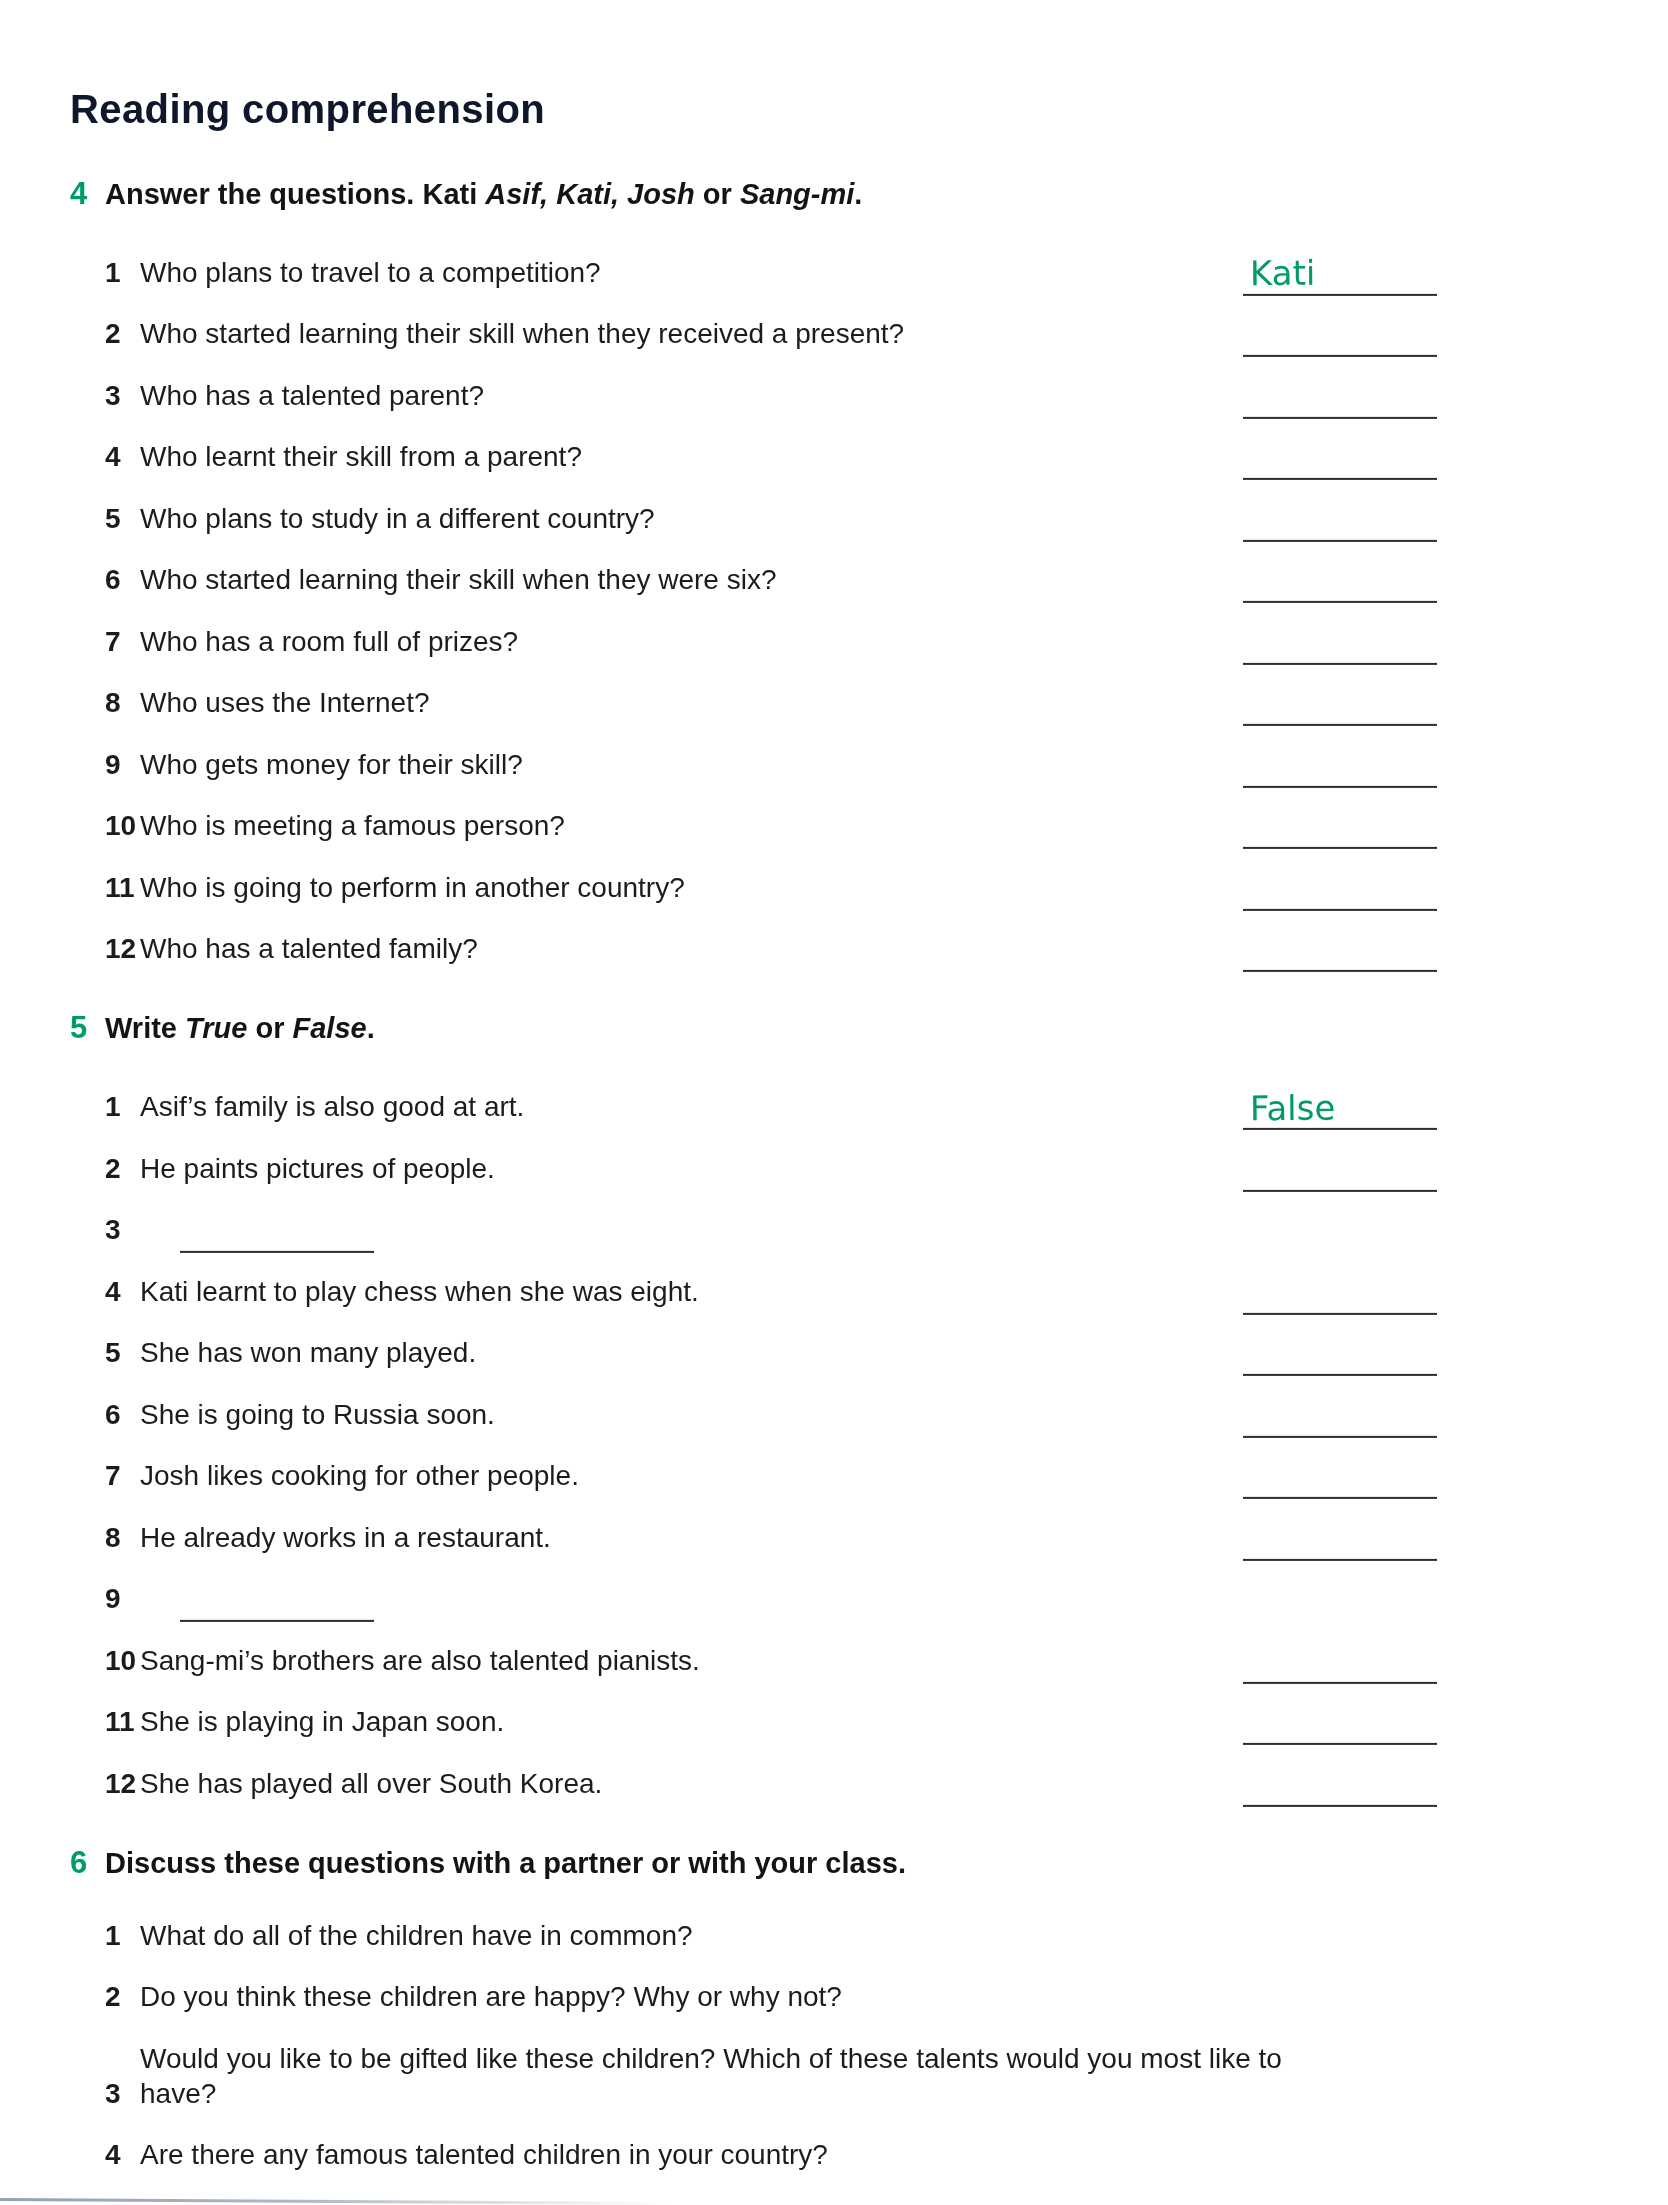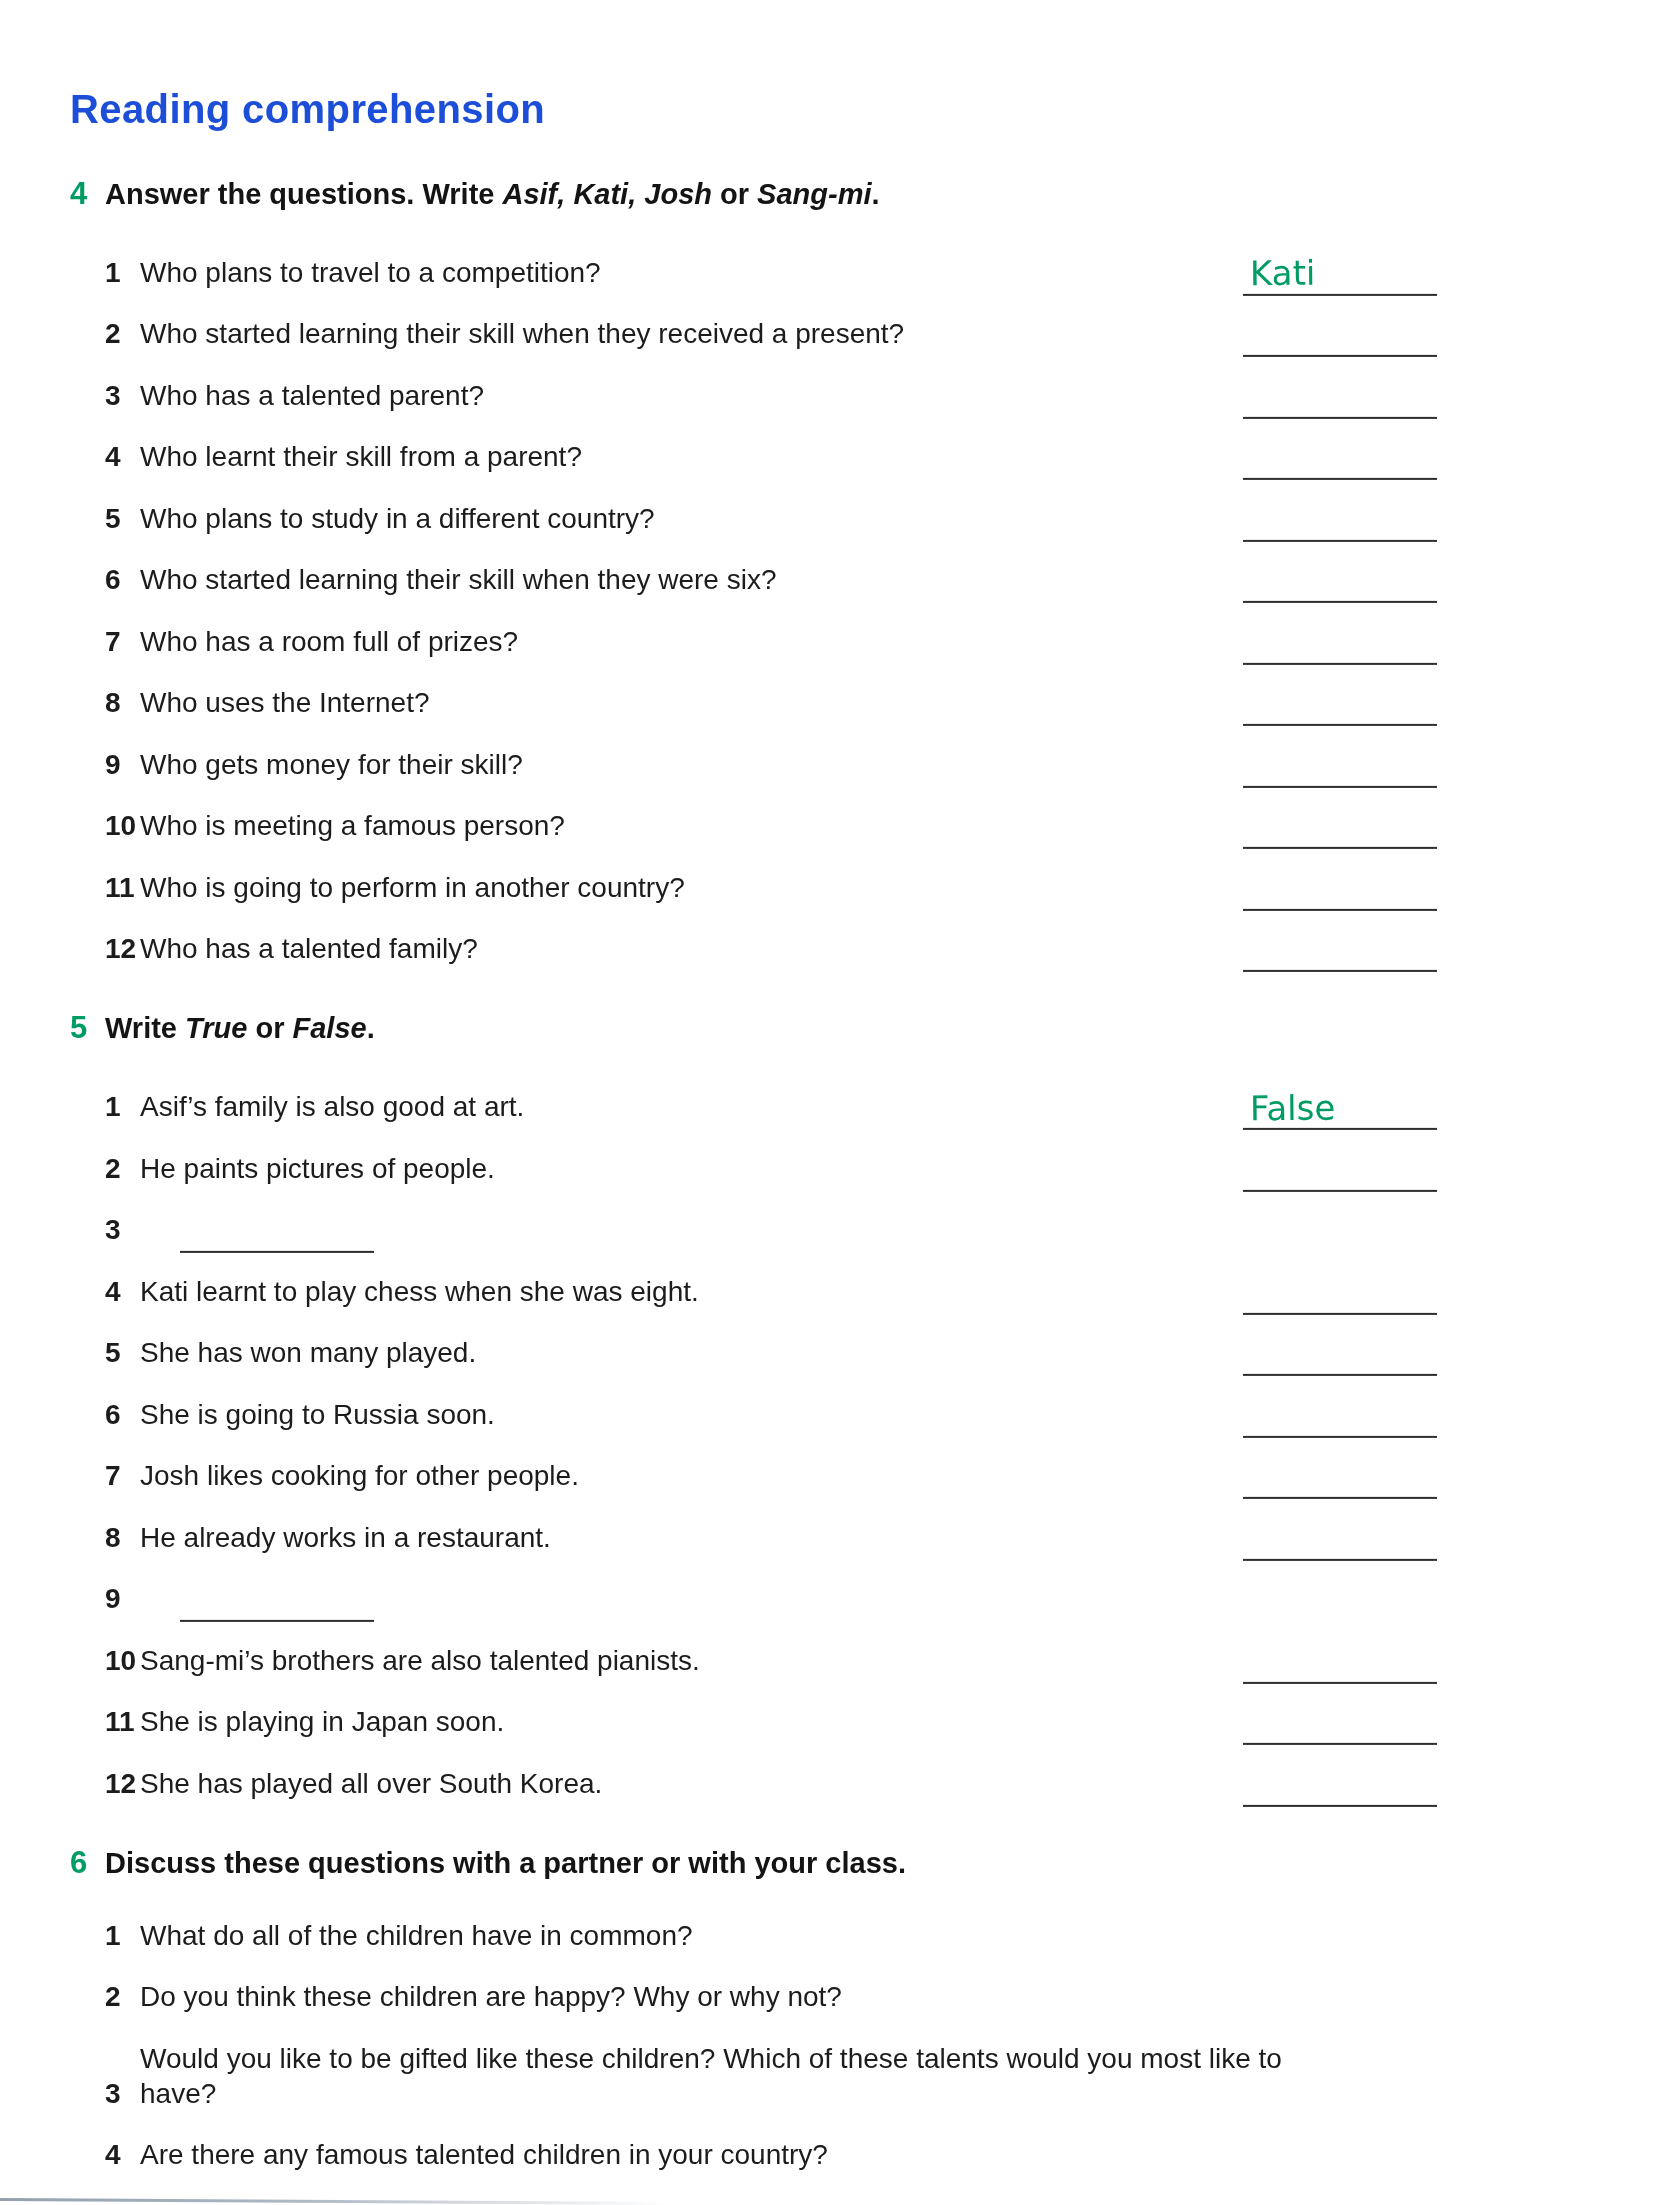--- a/index.html
+++ b/index.html
@@ -8,21 +8,21 @@
     background: #ffffff;
     position: relative;
     font-family: "Liberation Sans", sans-serif;
     color: #1c1c1c;
     overflow: hidden;
   }
   .page { padding: 87px 232px 0 70px; }
 
   .section-title {
     font-size: 40px; font-weight: 700;
-    color: #1d4ed8;
+    color: #0f172a;
     letter-spacing: 0.4px;
     margin: 0 0 7.4px 0;
   }
 
   .exercise { margin-top: 44px; }
   .exercise-header { display: flex; align-items: baseline; }
   .ex-num {
     width: 35px; flex-shrink: 0;
     font-size: 31px; font-weight: 700; color: #009c63;
   }
@@ -65,21 +65,21 @@
 </head>
 <body>
 
 <div class="page">
 
   <h1 class="section-title">Reading comprehension</h1>
 
   <section class="exercise">
     <div class="exercise-header">
       <span class="ex-num">4</span>
-      <span class="ex-instruction"><span>Answer the questions. Write </span><span class="it">Asif, Kati, Josh</span><span> or </span><span class="it">Sang-mi</span><span>.</span></span>
+      <span class="ex-instruction"><span>Answer the questions. Kati </span><span class="it">Asif, Kati, Josh</span><span> or </span><span class="it">Sang-mi</span><span>.</span></span>
     </div>
     <div class="items">
       <div class="item">
           <span class="item-num">1</span>
           <span class="item-text">Who plans to travel to a competition?</span>
           <span class="answer-slot"><span class="answer-text">Kati</span></span>
         </div>
       <div class="item">
           <span class="item-num">2</span>
           <span class="item-text">Who started learning their skill when they received a present?</span>

